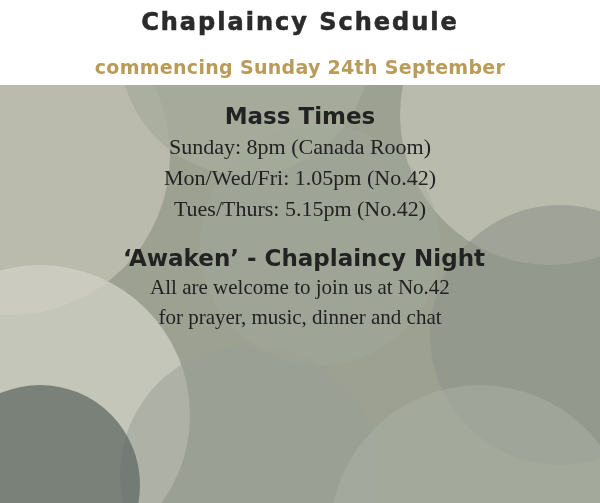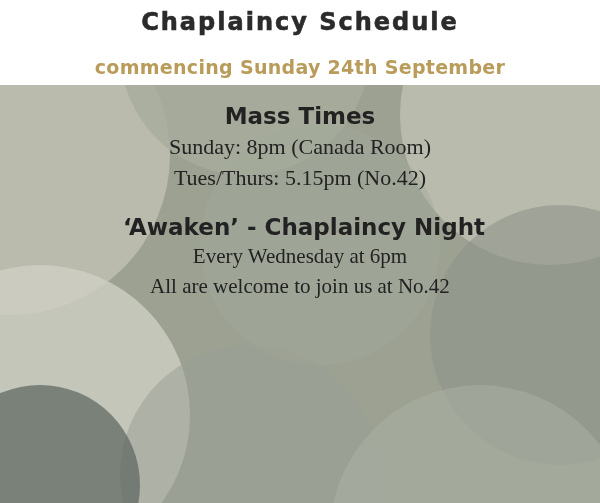--- a/index.html
+++ b/index.html
@@ -200,24 +200,25 @@
     <div class="blob blob-bmid"></div>
     <div class="blob blob-bright"></div>
     <div class="blob blob-bl2"></div>
   </div>
 
   <div class="content">
 
     <div class="section sec-mass">
       <div class="section-heading">Mass Times</div>
       <div class="line">Sunday: 8pm (Canada Room)</div>
+      <div class="line">Mon/Wed/Fri: 1.05pm (No.42)</div>
       <div class="line">Tues/Thurs: 5.15pm (No.42)</div>
     </div>
 
 
     <div class="section sec-awaken">
       <div class="section-heading">‘Awaken’ - Chaplaincy Night</div>
-      <div class="line">Every Wednesday at 6pm</div>
       <div class="line">All are welcome to join us at No.42</div>
+      <div class="line">for prayer, music, dinner and chat</div>
     </div>
 
   </div>
 </div>
 
 </body></html>

